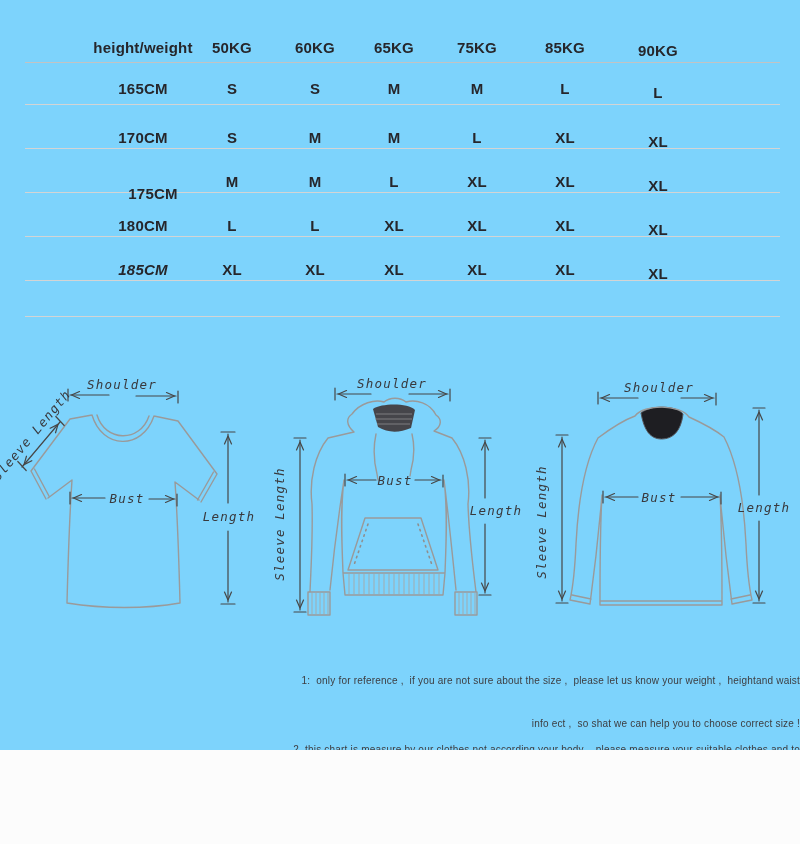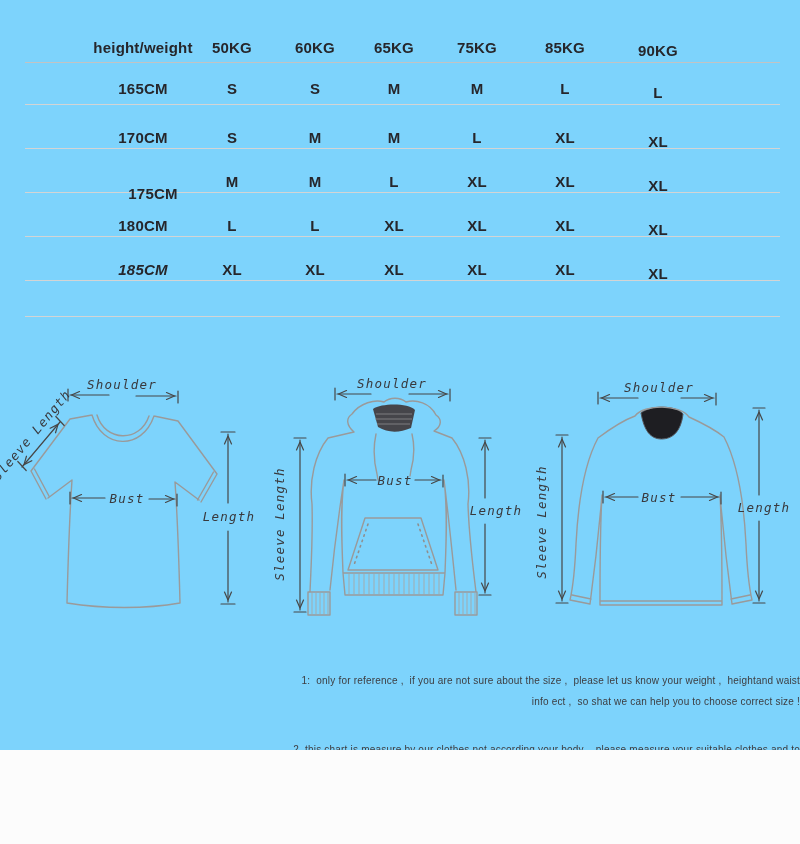--- a/index.html
+++ b/index.html
@@ -210,18 +210,18 @@
         <path class="dim" d="M221 56 H233 M221 251 H233 M227 58 V143 M227 169 V249"></path>
         <path class="arr" d="M-3.5 8 L0 0 L3.5 8" transform="translate(227,60)"></path>
         <path class="arr" d="M-3.5 8 L0 0 L3.5 8" transform="translate(227,247) rotate(180)"></path>
         <text class="lbl" x="232" y="160" text-anchor="middle">Length</text>
       </g>
     </svg>
   </div>
 
   <div>
     <div class="note" style="top:675px">1:  only for reference ,  if you are not sure about the size ,  please let us know your weight ,  heightand waist</div>
-    <div class="note" style="top:696px">info ect ,  so shat we can help you to choose correct size !</div>
+    <div class="note" style="top:718px">info ect ,  so shat we can help you to choose correct size !</div>
     <div class="note" style="top:744px">2. this chart is measure by our clothes not according your body ,  please measure your suitable clothes and to</div>
     <div class="note" style="top:779px">compare chart it ,</div>
   </div>
 
 </div>
 
 </body></html>

